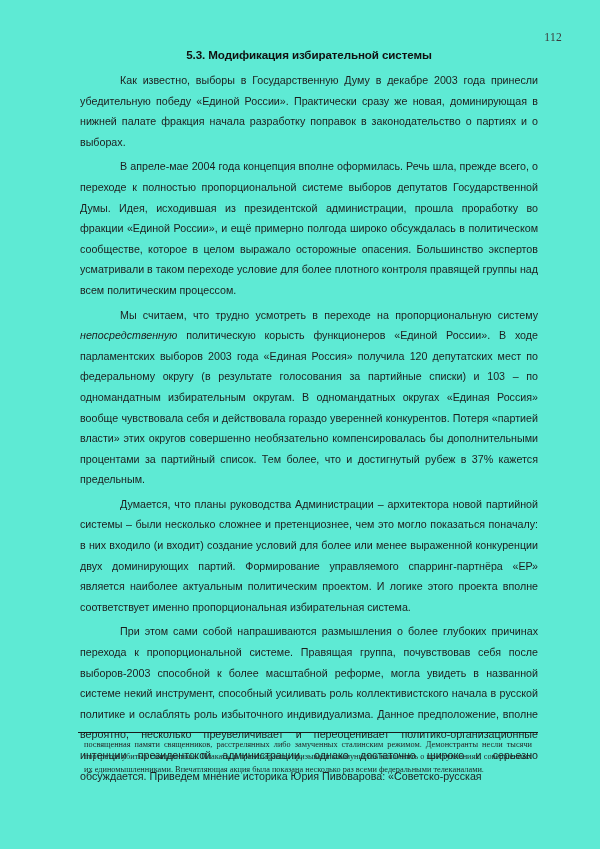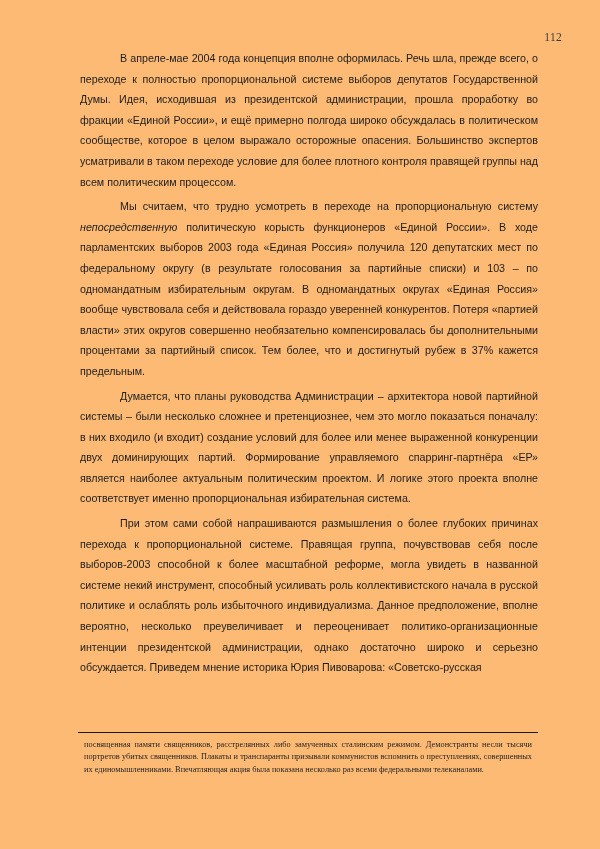--- a/index.html
+++ b/index.html
@@ -4,21 +4,21 @@
 <style>
   html, body {
     margin: 0;
     padding: 0;
     background: #ffffff;
   }
   .page {
     position: relative;
     width: 600px;
     height: 849px;
-    background: #fdba74;
+    background: #5eead4;
     overflow: hidden;
     font-family: "Liberation Sans", sans-serif;
     color: #1b1b1b;
   }
   .page-number {
     position: absolute;
     top: 31px;
     right: 38px;
     font-family: "Liberation Serif", serif;
     font-size: 11.5px;
@@ -77,21 +77,23 @@
 </style>
 </head>
 <body>
 
 <div class="page">
 
   <div class="page-number">112</div>
 
   <div class="content">
 
+    <h2 class="section-title">5.3. Модификация избирательной системы</h2>
 
+    <p class="body-par">Как известно, выборы в Государственную Думу в декабре 2003 года принесли убедительную победу «Единой России». Практически сразу же новая, доминирующая в нижней палате фракция начала разработку поправок в законодательство о партиях и о выборах.</p>
 
     <p class="body-par">В апреле-мае 2004 года концепция вполне оформилась. Речь шла, прежде всего, о переходе к полностью пропорциональной системе выборов депутатов Государственной Думы. Идея, исходившая из президентской администрации, прошла проработку во фракции «Единой России», и ещё примерно полгода широко обсуждалась в политическом сообществе, которое в целом выражало осторожные опасения. Большинство экспертов усматривали в таком переходе условие для более плотного контроля правящей группы над всем политическим процессом.</p>
 
     <p class="body-par"><span>Мы считаем, что трудно усмотреть в переходе на пропорциональную систему </span><span class="ital">непосредственную</span><span> политическую корысть функционеров «Единой России». В ходе парламентских выборов 2003 года «Единая Россия» получила 120 депутатских мест по федеральному округу (в результате голосования за партийные списки) и 103 – по одномандатным избирательным округам. В одномандатных округах «Единая Россия» вообще чувствовала себя и действовала гораздо уверенней конкурентов. Потеря «партией власти» этих округов совершенно необязательно компенсировалась бы дополнительными процентами за партийный список. Тем более, что и достигнутый рубеж в 37% кажется предельным.</span></p>
 
     <p class="body-par">Думается, что планы руководства Администрации – архитектора новой партийной системы – были несколько сложнее и претенциознее, чем это могло показаться поначалу: в них входило (и входит) создание условий для более или менее выраженной конкуренции двух доминирующих партий. Формирование управляемого спарринг-партнёра «ЕР» является наиболее актуальным политическим проектом. И логике этого проекта вполне соответствует именно пропорциональная избирательная система.</p>
 
     <p class="body-par">При этом сами собой напрашиваются размышления о более глубоких причинах перехода к пропорциональной системе. Правящая группа, почувствовав себя после выборов-2003 способной к более масштабной реформе, могла увидеть в названной системе некий инструмент, способный усиливать роль коллективистского начала в русской политике и ослаблять роль избыточного индивидуализма. Данное предположение, вполне вероятно, несколько преувеличивает и переоценивает политико-организационные интенции президентской администрации, однако достаточно широко и серьезно обсуждается. Приведем мнение историка Юрия Пивоварова: «Советско-русская</p>
 
   </div>

